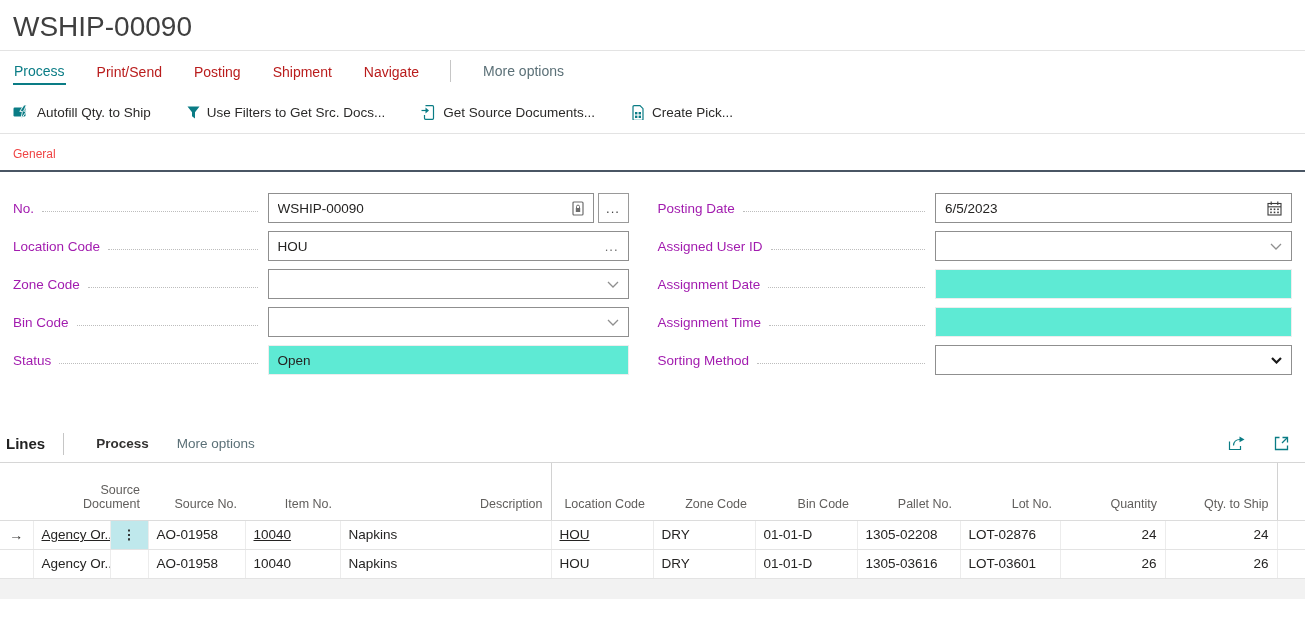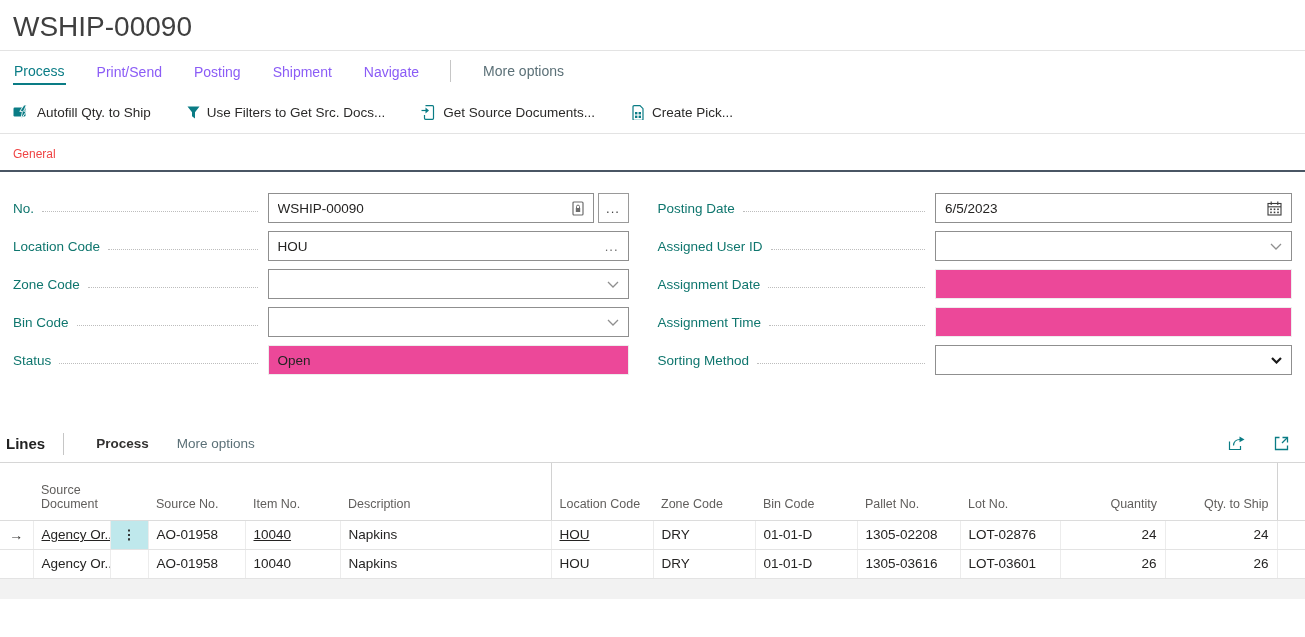--- a/index.html
+++ b/index.html
@@ -5,65 +5,65 @@
   * { box-sizing: border-box; }
   html,body { margin:0; padding:0; width:1305px; height:637px; overflow:hidden;
     background:#fff; font-family:"Liberation Sans", sans-serif; color:#252423; }
 
   
   .page-title { font-size:28px; font-weight:300; color:#3f3f3f; padding:11px 0 7px 13px; line-height:1.15; }
   .hr { border-top:1px solid #e3e3e3; }
 
   
   .menubar { display:flex; align-items:center; height:40px; padding-left:13px; font-size:14px; }
-  .menubar .tab { margin-right:30px; padding:5px 1px 4px; color:#8b5cf6; cursor:default; }
+  .menubar .tab { margin-right:30px; padding:5px 1px 4px; color:#b91c1c; cursor:default; }
   .menubar .tab.active { color:#0a7c85; border-bottom:2px solid #0a7c85; }
   .vsep { width:1px; height:22px; background:#c6c6c6; margin:0 10px 0 0; }
   .menubar .more { margin-left:22px; color:#5b7077; }
 
   
   .actionbar { display:flex; align-items:center; height:42px; padding-left:13px; font-size:13.5px; color:#2b2a29; }
   .action { display:flex; align-items:center; margin-right:36px; }
   .action .aicon { display:flex; align-items:center; margin-right:7px; }
 
   
   .section { padding:13px 13px 0 13px; }
   .section-title { font-size:12px; font-weight:normal; color:#ef4444; padding-bottom:9px; }
   .section-rule { height:2px; background:#4a5664; margin:0 -13px; }
 
   .form { display:flex; margin-top:21px; }
   .fcol { width:618px; }
   .fcol.right { width:637px; margin-left:29px; }
   .frow { display:flex; align-items:center; height:30px; margin-bottom:8px; }
-  .flabel { font-size:13.5px; color:#0f766e; white-space:nowrap; }
+  .flabel { font-size:13.5px; color:#a21caf; white-space:nowrap; }
   .leader { flex:1; border-bottom:1px dotted #bdbdbd; align-self:flex-end; margin:0 10px 11px 8px; }
   .fieldwrap { display:flex; align-items:center; }
   .field { height:30px; border:1px solid #8f8f8f; background:#fff; display:flex; align-items:center;
            padding:0 9px; font-size:13.5px; color:#252423; }
   .field .val { flex:1; white-space:nowrap; overflow:hidden; }
-  .field.disabled { background:#ec4899; border-color:#ededed;justify-content:center; }
+  .field.disabled { background:#5eead4; border-color:#ededed;justify-content:center; }
   .w-full-l { width:361px; } .w-input-l { width:326px; } .w-full-r { width:357px; }
   .assist-btn { width:31px; height:30px; border:1px solid #9a9a9a; margin-left:4px; display:flex;
                 align-items:center; justify-content:center; font-size:13px; color:#444; letter-spacing:1px; }
   .lookup-dots { color:#6d6d6d; font-size:13px; letter-spacing:1px; }
   .inline-icon { display:flex; align-items:center; }
 
   
   .lines-toolbar { display:flex; align-items:center; height:38px; padding:0 6px; margin-top:42px;
                    border-bottom:1px solid #d6d6d6; }
   .lines-caption { font-size:15px; font-weight:bold; color:#222; margin-right:18px; }
   .lines-toolbar .tsep { width:1px; height:22px; background:#c6c6c6; margin-right:32px; }
   .lines-manage { font-size:13.5px; font-weight:bold; color:#323130; margin-right:28px; }
   .lines-more { font-size:13.5px; color:#5b7077; }
   .lines-spacer { flex:1; }
   .lines-icons { display:flex; align-items:center; gap:28px; padding-right:10px; }
 
   
   table.grid { width:1305px; border-collapse:collapse; table-layout:fixed; }
-  .grid th { height:57px; vertical-align:bottom; text-align:left; font-weight:normal; font-size:12.5px;
+  .grid th { height:57px; vertical-align:bottom; text-align:right; font-weight:normal; font-size:12.5px;
              color:#605e5c; padding:0 8px 9px 8px; border-bottom:1px solid #dcdcdc; }
   .grid th.num, .grid td.num { text-align:right; }
   .grid th.freeze { border-left:1px solid #d2d2d2; }
   .grid td { height:29px; font-size:13.5px; color:#252423; padding:0 8px; border-bottom:1px solid #e3e3e3;
              border-left:1px solid #ececec; white-space:nowrap; overflow:hidden; }
   .grid td:first-child { border-left:none; }
   .grid td.arrow-cell { text-align:center; padding:0 2px; color:#323130; font-size:14px; }
   .grid td.dots-cell { text-align:center; padding:0; color:#2b2b2b; font-size:13px; }
   .grid td.dots-on { background:#bfe8ec; font-weight:bold; }
   .lnk { text-decoration:underline; }

